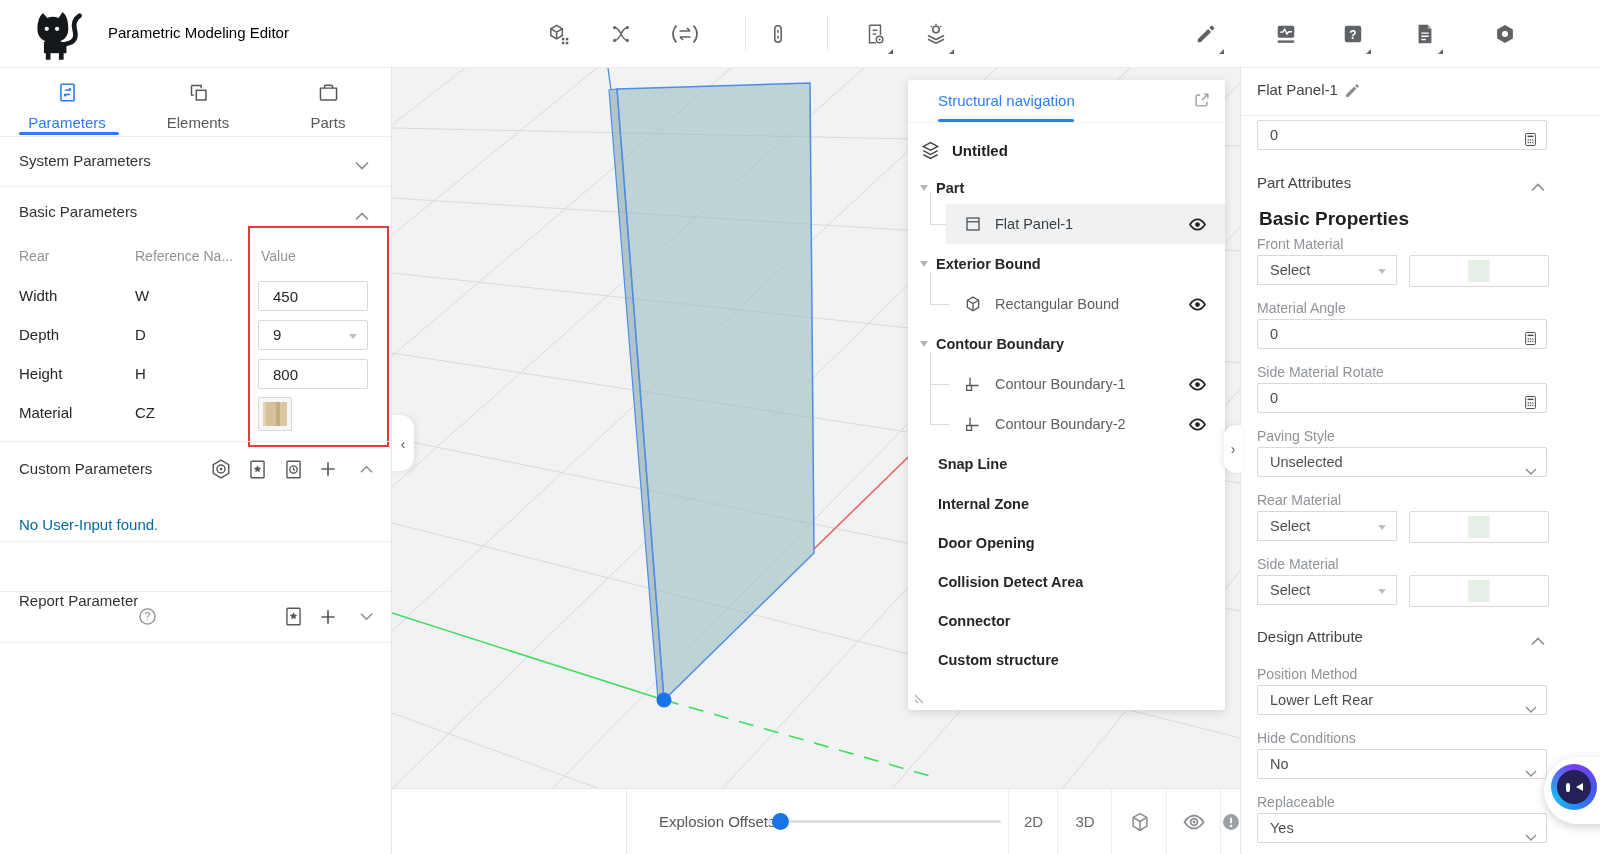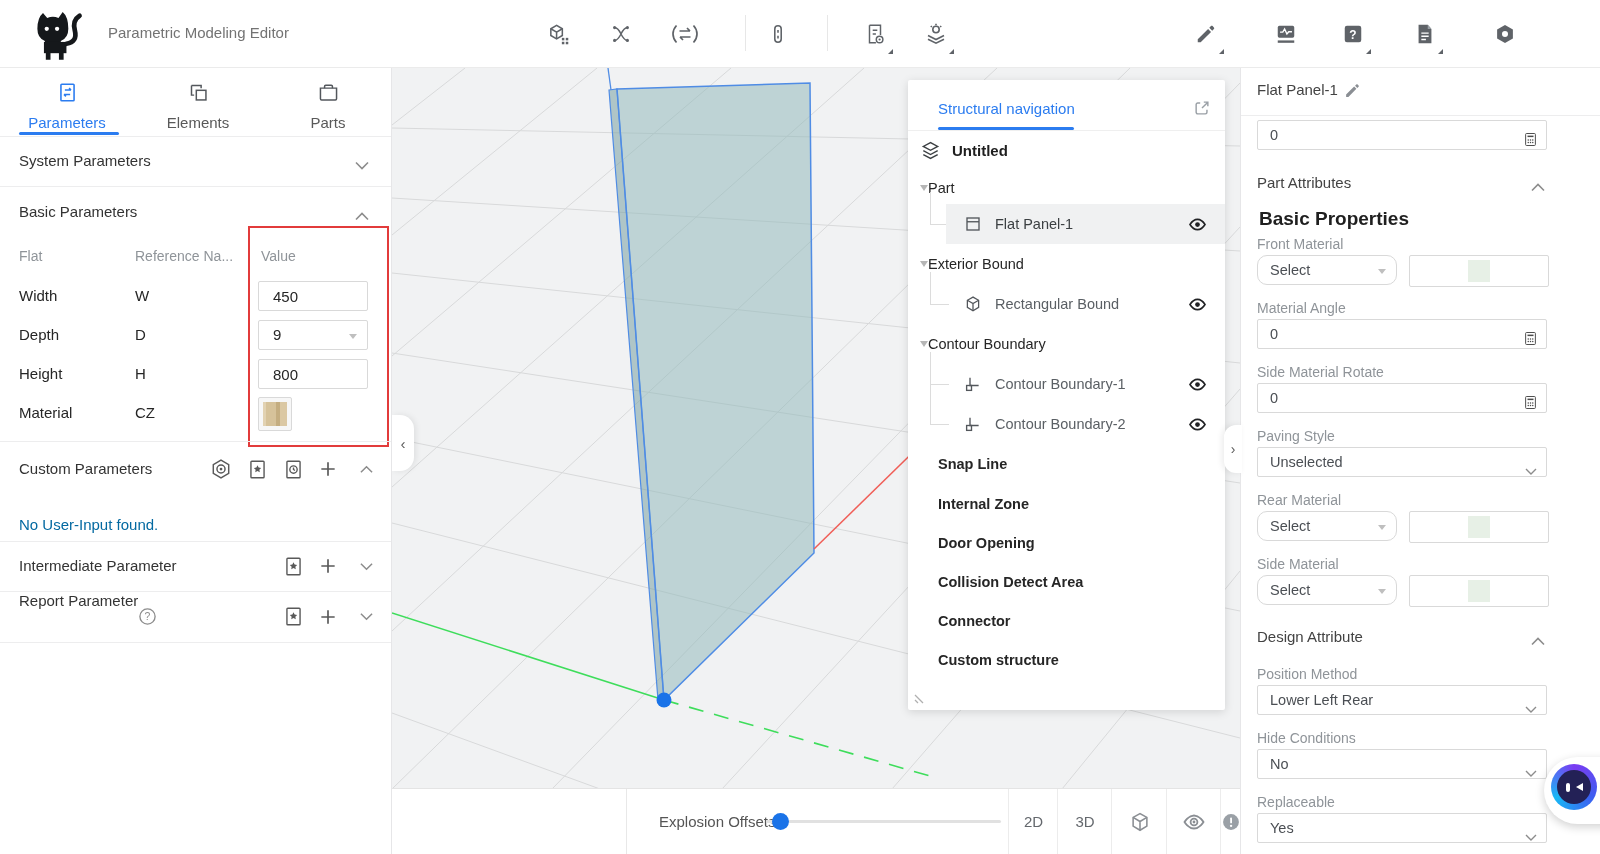--- a/index.html
+++ b/index.html
@@ -1,21 +1,21 @@
 <!DOCTYPE html>
 <html><head>
 <meta charset="utf-8">
 <style>
   html,body{margin:0;padding:0;width:1600px;height:854px;overflow:hidden;background:#fff;
     font-family:"Liberation Sans","DejaVu Sans",sans-serif;color:#262626;}
   .abs{position:absolute;}
   
   #header{position:absolute;left:0;top:0;width:1600px;height:67px;background:#fff;border-bottom:1px solid #ebebeb;}
   #logo{position:absolute;left:28px;top:6px;}
-  #app-title{position:absolute;left:108px;top:24px;font-size:15px;color:#737373;}
+  #app-title{position:absolute;left:108px;top:24px;font-size:15px;color:#000000;}
   .tbtn{position:absolute;top:14px;width:40px;height:40px;display:flex;align-items:center;justify-content:center;cursor:pointer;}
   .dd{position:absolute;right:2px;bottom:0;width:0;height:0;border-left:5px solid transparent;border-bottom:5px solid #5f6368;}
   .vdiv{position:absolute;top:15px;height:36px;width:1px;background:#e7e7e7;}
   
   #left{position:absolute;left:0;top:68px;width:391px;height:786px;background:#fff;border-right:1px solid #e6e6e8;}
   .hline{position:absolute;left:0;width:391px;height:1px;background:#ededee;}
   .tab{position:absolute;top:14px;width:110px;text-align:center;cursor:pointer;}
   .tab .ico{display:block;margin:0 auto 7px;}
   .tab .tl{font-size:15px;color:#595959;}
   .tab.active .tl{color:#2b7cf0;}
@@ -37,51 +37,51 @@
      box-shadow:2px 0 6px rgba(0,0,0,.08);display:flex;align-items:center;justify-content:center;color:#5a5a5a;font-size:15px;cursor:pointer;}
   #bottombar{position:absolute;left:0;bottom:0;width:848px;height:65px;background:#fff;border-top:1px solid #e4e4e4;}
   #bb-label{position:absolute;left:234px;top:0;height:65px;line-height:65px;font-size:15px;color:#555;border-left:1px solid #e8e8e8;padding-left:32px;}
   #slider{position:absolute;left:374px;top:31px;width:235px;height:3px;background:#e1e1e1;border-radius:2px;cursor:pointer;}
   #slider-thumb{position:absolute;left:6px;top:-7px;width:17px;height:17px;border-radius:50%;background:#1a73e8;cursor:pointer;}
   .bbtn{position:absolute;top:0;height:65px;border-left:1px solid #ececec;display:flex;align-items:center;justify-content:center;
      font-size:15px;color:#64686d;cursor:pointer;background:#fff;}
   
   #navpanel{position:absolute;left:908px;top:80px;width:317px;height:630px;background:#fff;border-radius:2px;
      box-shadow:0 2px 10px rgba(0,0,0,.13);}
-  #nav-titlebar{position:absolute;left:0;top:8px;width:100%;height:42px;border-bottom:1px solid #efefef;}
+  #nav-titlebar{position:absolute;left:0;top:0;width:100%;height:42px;border-bottom:1px solid #efefef;}
   #nav-title{position:absolute;left:30px;top:12px;font-size:15px;color:#2b7cf0;cursor:pointer;}
   #nav-title-underline{position:absolute;left:30px;top:39px;width:136px;height:3px;background:#2b7cf0;border-radius:2px;}
   #nav-expand{position:absolute;right:14px;top:11px;cursor:pointer;}
   .trow{position:absolute;left:0;width:100%;display:flex;align-items:center;cursor:pointer;}
   .trow .tlabel{font-size:14.5px;}
   .trow.root{left:12px;}
   .trow.root .tlabel{font-weight:bold;font-size:15px;color:#1f1f1f;margin-left:11px;}
   .trow.group{left:12px;}
-  .trow.group .tlabel{font-weight:normal;color:#262626;}
+  .trow.group .tlabel{font-weight:bold;color:#262626;margin-left:8px;}
   .tri{width:0;height:0;border-left:4px solid transparent;border-right:4px solid transparent;border-top:6px solid #b6b6b6;}
   .trow.child{left:38px;width:279px;}
   .trow.child .ticon{margin-left:18px;display:flex;}
   .trow.child .tlabel{color:#5a5f64;margin-left:13px;flex:1;}
   .trow.child.sel{background:#f0f1f2;}
   .trow.child.sel .tlabel{color:#3c4043;}
   .trow.cat{left:30px;}
   .trow.cat .tlabel{font-weight:bold;color:#262626;}
   .eye{margin-right:18px;display:flex;cursor:pointer;}
   .elbow{position:absolute;border-left:1px solid #dcdcdc;border-bottom:1px solid #dcdcdc;width:18px;}
   #nav-resize{position:absolute;left:6px;bottom:6px;width:14px;height:14px;cursor:nwse-resize;}
   
   #right{position:absolute;left:1240px;top:68px;width:360px;height:786px;background:#fff;border-left:1px solid #e6e6e8;}
   #collapse-right{position:absolute;left:-17px;top:357px;width:18px;height:48px;background:#fff;border-radius:12px 0 0 12px;
      box-shadow:-2px 0 6px rgba(0,0,0,.08);display:flex;align-items:center;justify-content:center;color:#5a5a5a;font-size:14px;cursor:pointer;}
   #rp-title{position:absolute;left:16px;top:13px;font-size:15px;color:#434343;}
   .plabel{position:absolute;left:16px;font-size:14px;color:#8f9499;}
   .pfield{position:absolute;left:16px;width:290px;height:30px;border:1px solid #d9d9d9;border-radius:2px;background:#fff;
      font-size:14.5px;color:#4b4f54;line-height:28px;padding:0 26px 0 12px;box-sizing:border-box;cursor:pointer;}
   .pfield .fchev{position:absolute;right:9px;top:9px;}
-  .pselect{position:absolute;left:16px;width:140px;height:30px;border:1px solid #d9d9d9;border-radius:10px;font-size:14.5px;
+  .pselect{position:absolute;left:16px;width:140px;height:30px;border:1px solid #d9d9d9;border-radius:0;font-size:14.5px;
      color:#4b4f54;line-height:28px;padding-left:12px;box-sizing:border-box;cursor:pointer;}
   .pswatch{position:absolute;left:168px;width:138px;height:30px;border:1px solid #d9d9d9;border-radius:2px;background:#fff;cursor:pointer;}
   .pswatch .chip{position:absolute;left:58px;top:4px;width:22px;height:22px;background:#e7f0e6;}
   .calc{position:absolute;right:8px;top:7px;}
   .shead{position:absolute;left:16px;font-size:15px;color:#434343;}
   .bold-sub{position:absolute;left:18px;font-size:19px;font-weight:bold;color:#1f1f1f;}
   
   #assistant{position:absolute;left:1544px;top:757px;width:70px;height:67px;background:#fff;border-radius:34px 0 0 34px;
      box-shadow:0 3px 10px rgba(0,0,0,.18);cursor:pointer;}
   #assistant .ring{position:absolute;left:7px;top:7px;width:46px;height:46px;border-radius:50%;
@@ -231,21 +231,21 @@
         <path d="M1 1.5l6 6 6-6"></path>
       </svg></span>
   <div class="hline" style="top:118px"></div>
 
   <div class="secline abs" style="left:19px;top:135px">Basic Parameters</div>
   <span class="chev abs" style="top:139px">
     <svg width="14" height="9" viewBox="0 0 14 9" fill="none" stroke="#8c8c8c" stroke-width="1.6">
         <path d="M1 7.5l6-6 6 6"></path>
       </svg></span>
 
-  <div class="ghead" style="top:180px">Flat</div>
+  <div class="ghead" style="top:180px">Rear</div>
   <div class="ghead" style="left:135px;top:180px">Reference Na...</div>
   <div class="ghead" style="left:261px;top:180px">Value</div>
 
   <div class="rlabel" style="top:219px">Width</div>
   <div class="rref" style="top:219px">W</div>
   <input class="vfield" style="top: 213px;" readonly="" value="450">
 
   <div class="rlabel" style="top:258px">Depth</div>
   <div class="rref" style="top:258px">D</div>
   <div class="vfield" style="top:252px">
@@ -295,39 +295,20 @@
       </span>
     <span class="sico" style="left:349px">
       <svg width="13" height="9" viewBox="0 0 14 9" fill="none" stroke="#8c8c8c" stroke-width="1.6">
           <path d="M1 7.5l6-6 6 6"></path>
         </svg>
       </span>
   </div>
   <div class="abs" style="left:19px;top:448px;font-size:15px;color:#0369a1">No User-Input found.</div>
   <div class="hline" style="top:473px"></div>
 
-  <div class="abs" style="top:473px;left:0;width:391px;height:50px">
-    <span class="secline abs" style="left:19px;top:16px">Intermediate Parameter</span>
-    <span class="sico" style="left:276px">
-      <svg width="21" height="21" viewBox="0 0 24 24" fill="none" stroke="#595959" stroke-width="1.6">
-        <rect x="4.5" y="2.5" width="15" height="19" rx="1"></rect>
-        <path d="M12 7.2l1.3 2.6 2.9.4-2.1 2 .5 2.9L12 13.7l-2.6 1.4.5-2.9-2.1-2 2.9-.4z" fill="#595959" stroke="none"></path>
-      </svg>
-      </span>
-    <span class="sico" style="left:311px">
-      <svg width="20" height="20" viewBox="0 0 24 24" stroke="#595959" stroke-width="2" fill="none">
-          <path d="M12 4v16M4 12h16"></path>
-        </svg>
-      </span>
-    <span class="sico" style="left:349px">
-      <svg width="13" height="9" viewBox="0 0 14 9" fill="none" stroke="#8c8c8c" stroke-width="1.6">
-          <path d="M1 1.5l6 6 6-6"></path>
-        </svg>
-      </span>
-  </div>
   <div class="hline" style="top:523px"></div>
 
   <div class="abs" style="top:523px;left:0;width:391px;height:51px">
     <span class="secline abs" style="left:19px;top:1px">Report Parameter</span>
     <span class="abs" style="left:138px;top:16px">
       <svg width="19" height="19" viewBox="0 0 20 20" fill="none" stroke="#8c8c8c" stroke-width="1.4">
         <circle cx="10" cy="10" r="8"></circle>
           <text x="10" y="14" font-size="11" fill="#8c8c8c" stroke="none" text-anchor="middle">?</text>
       </svg></span>
     <span class="sico" style="left:276px">

